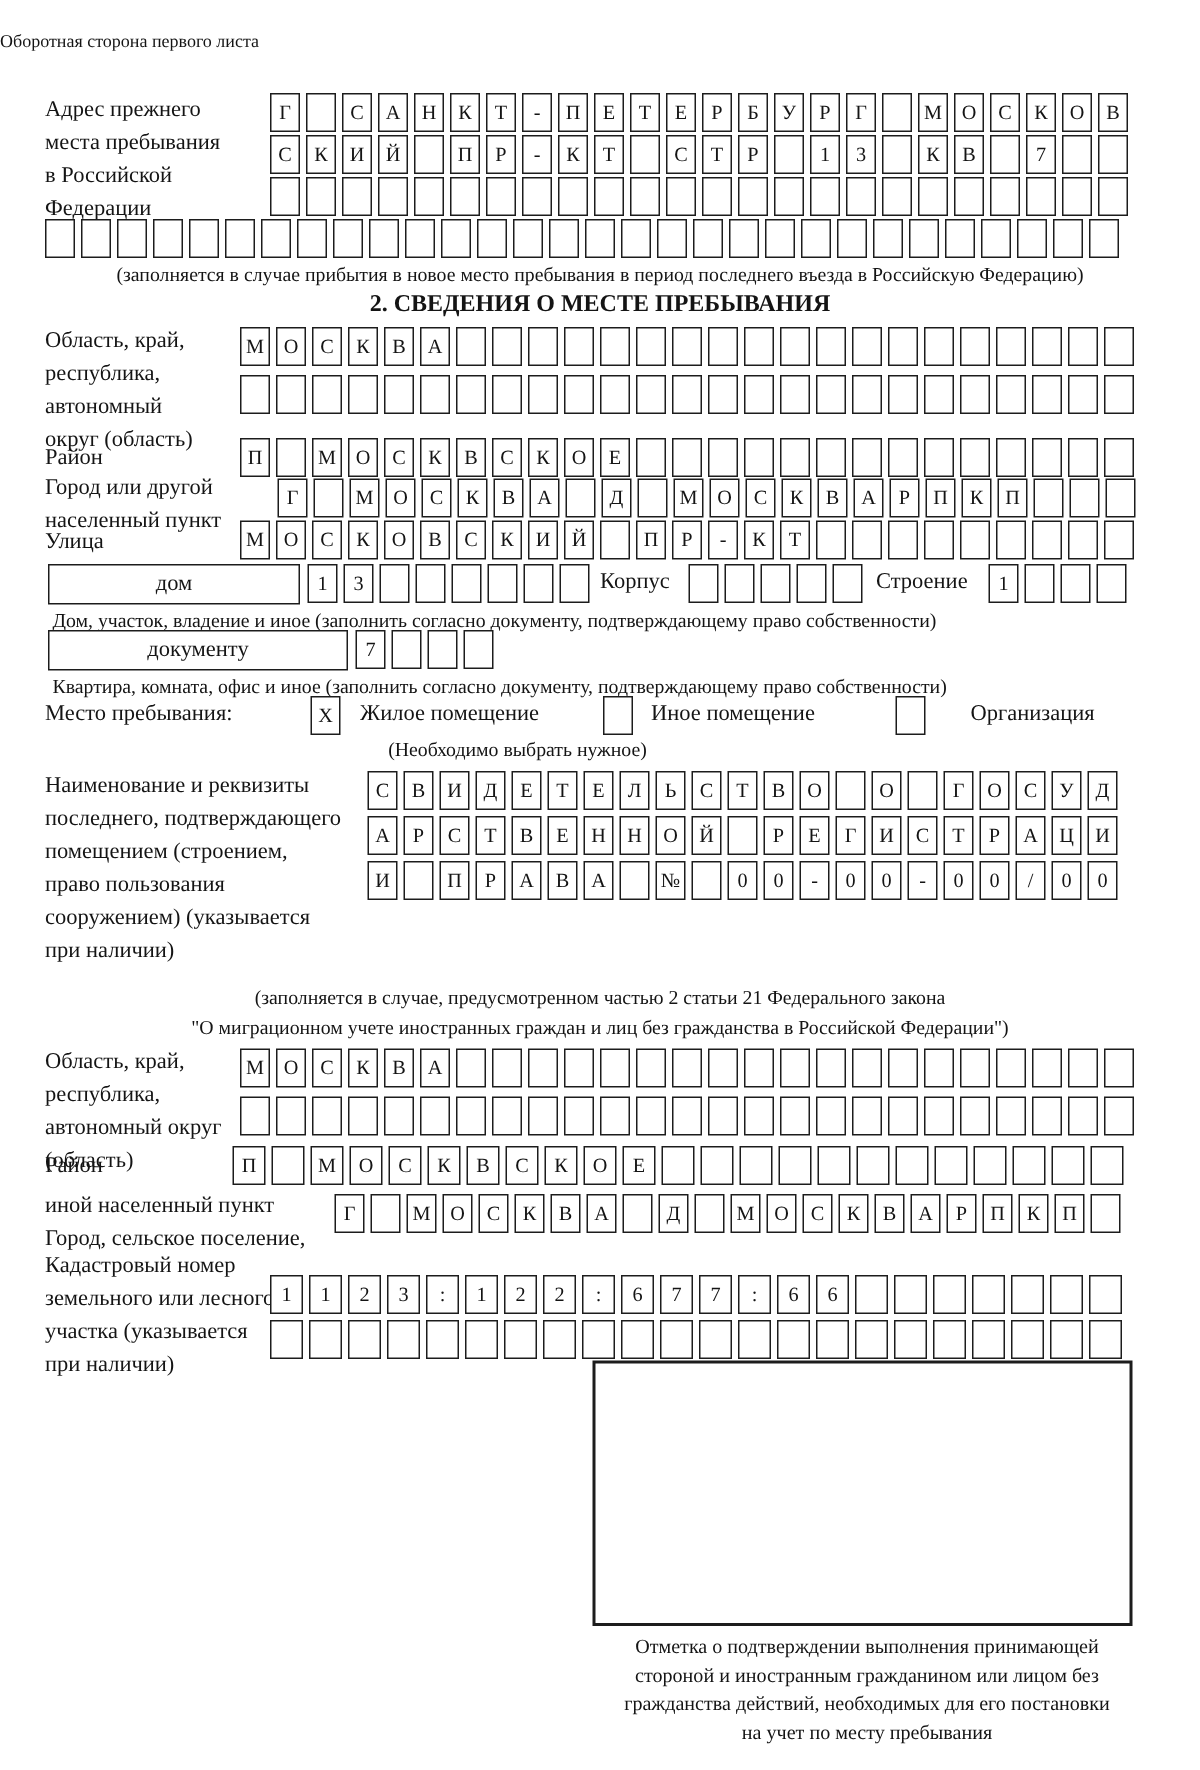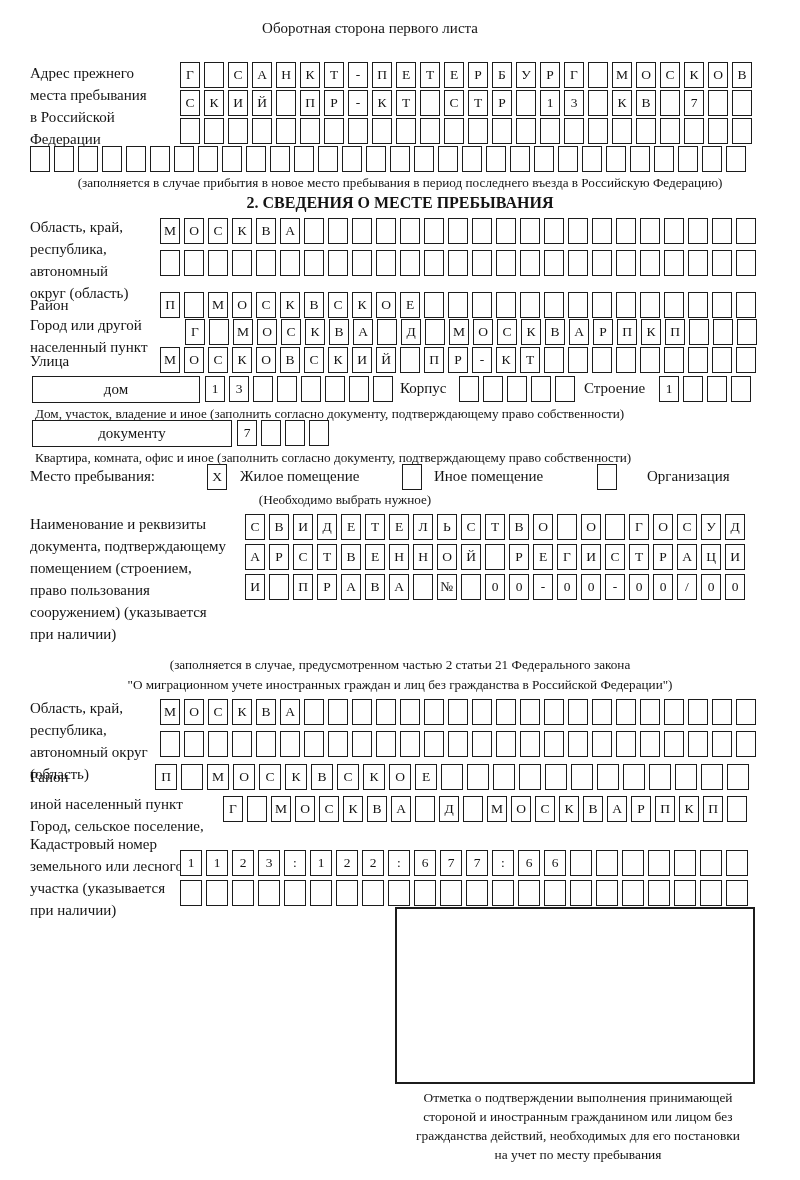--- a/index.html
+++ b/index.html
@@ -1,21 +1,21 @@
 <!DOCTYPE html>
 <html><head>
 <meta charset="utf-8">
 <style>
   html,body{margin:0;padding:0;background:#ffffff;}
   #page{
     position:relative;width:800px;height:1180px;background:#ffffff;
     font-family:"Liberation Serif","DejaVu Serif",serif;color:#141414;overflow:hidden;
   }
   .abs{position:absolute;}
-  .hdr-note{font-size:15px;text-align:center;}
+  .hdr-note{font-size:12px;text-align:left;}
   .title{font-weight:bold;font-size:16px;text-align:center;left:0;width:800px;}
   .lbl{font-size:15px;line-height:22px;}
   .lbl .ln{display:block;}
   .cap{font-size:13.2px;line-height:17px;}
   .center{text-align:center;}
   .grid{display:flex;gap:4px;}
   .cell{
     width:20px;height:26px;flex:0 0 auto;box-sizing:border-box;
     border:1.6px solid #1c1c1c;background:#fff;
     display:flex;align-items:center;justify-content:center;
@@ -354,21 +354,21 @@
     </div>
   <div class="abs inline-lbl" style="left:434px;top:468px">Иное помещение</div>
   <div class="abs grid" style="left:597px;top:464px">
       <span class="cell"></span>
     </div>
   <div class="abs inline-lbl" style="left:647px;top:468px">Организация</div>
   <div class="abs cap center" style="left:130px;top:491px;width:430px">(Необходимо выбрать нужное)</div>
 
   <div class="abs lbl" style="left:30px;top:513px;width:215px">
     <span class="ln">Наименование и реквизиты</span>
-    <span class="ln">документа, подтверждающему</span>
+    <span class="ln">последнего, подтверждающего</span>
     <span class="ln">помещением (строением,</span>
     <span class="ln">право пользования</span>
     <span class="ln">сооружением) (указывается</span>
     <span class="ln">при наличии)</span>
   </div>
   <div class="abs grid" style="left:245px;top:514px">
       <span class="cell">С</span>
       <span class="cell">В</span>
       <span class="cell">И</span>
       <span class="cell">Д</span>

